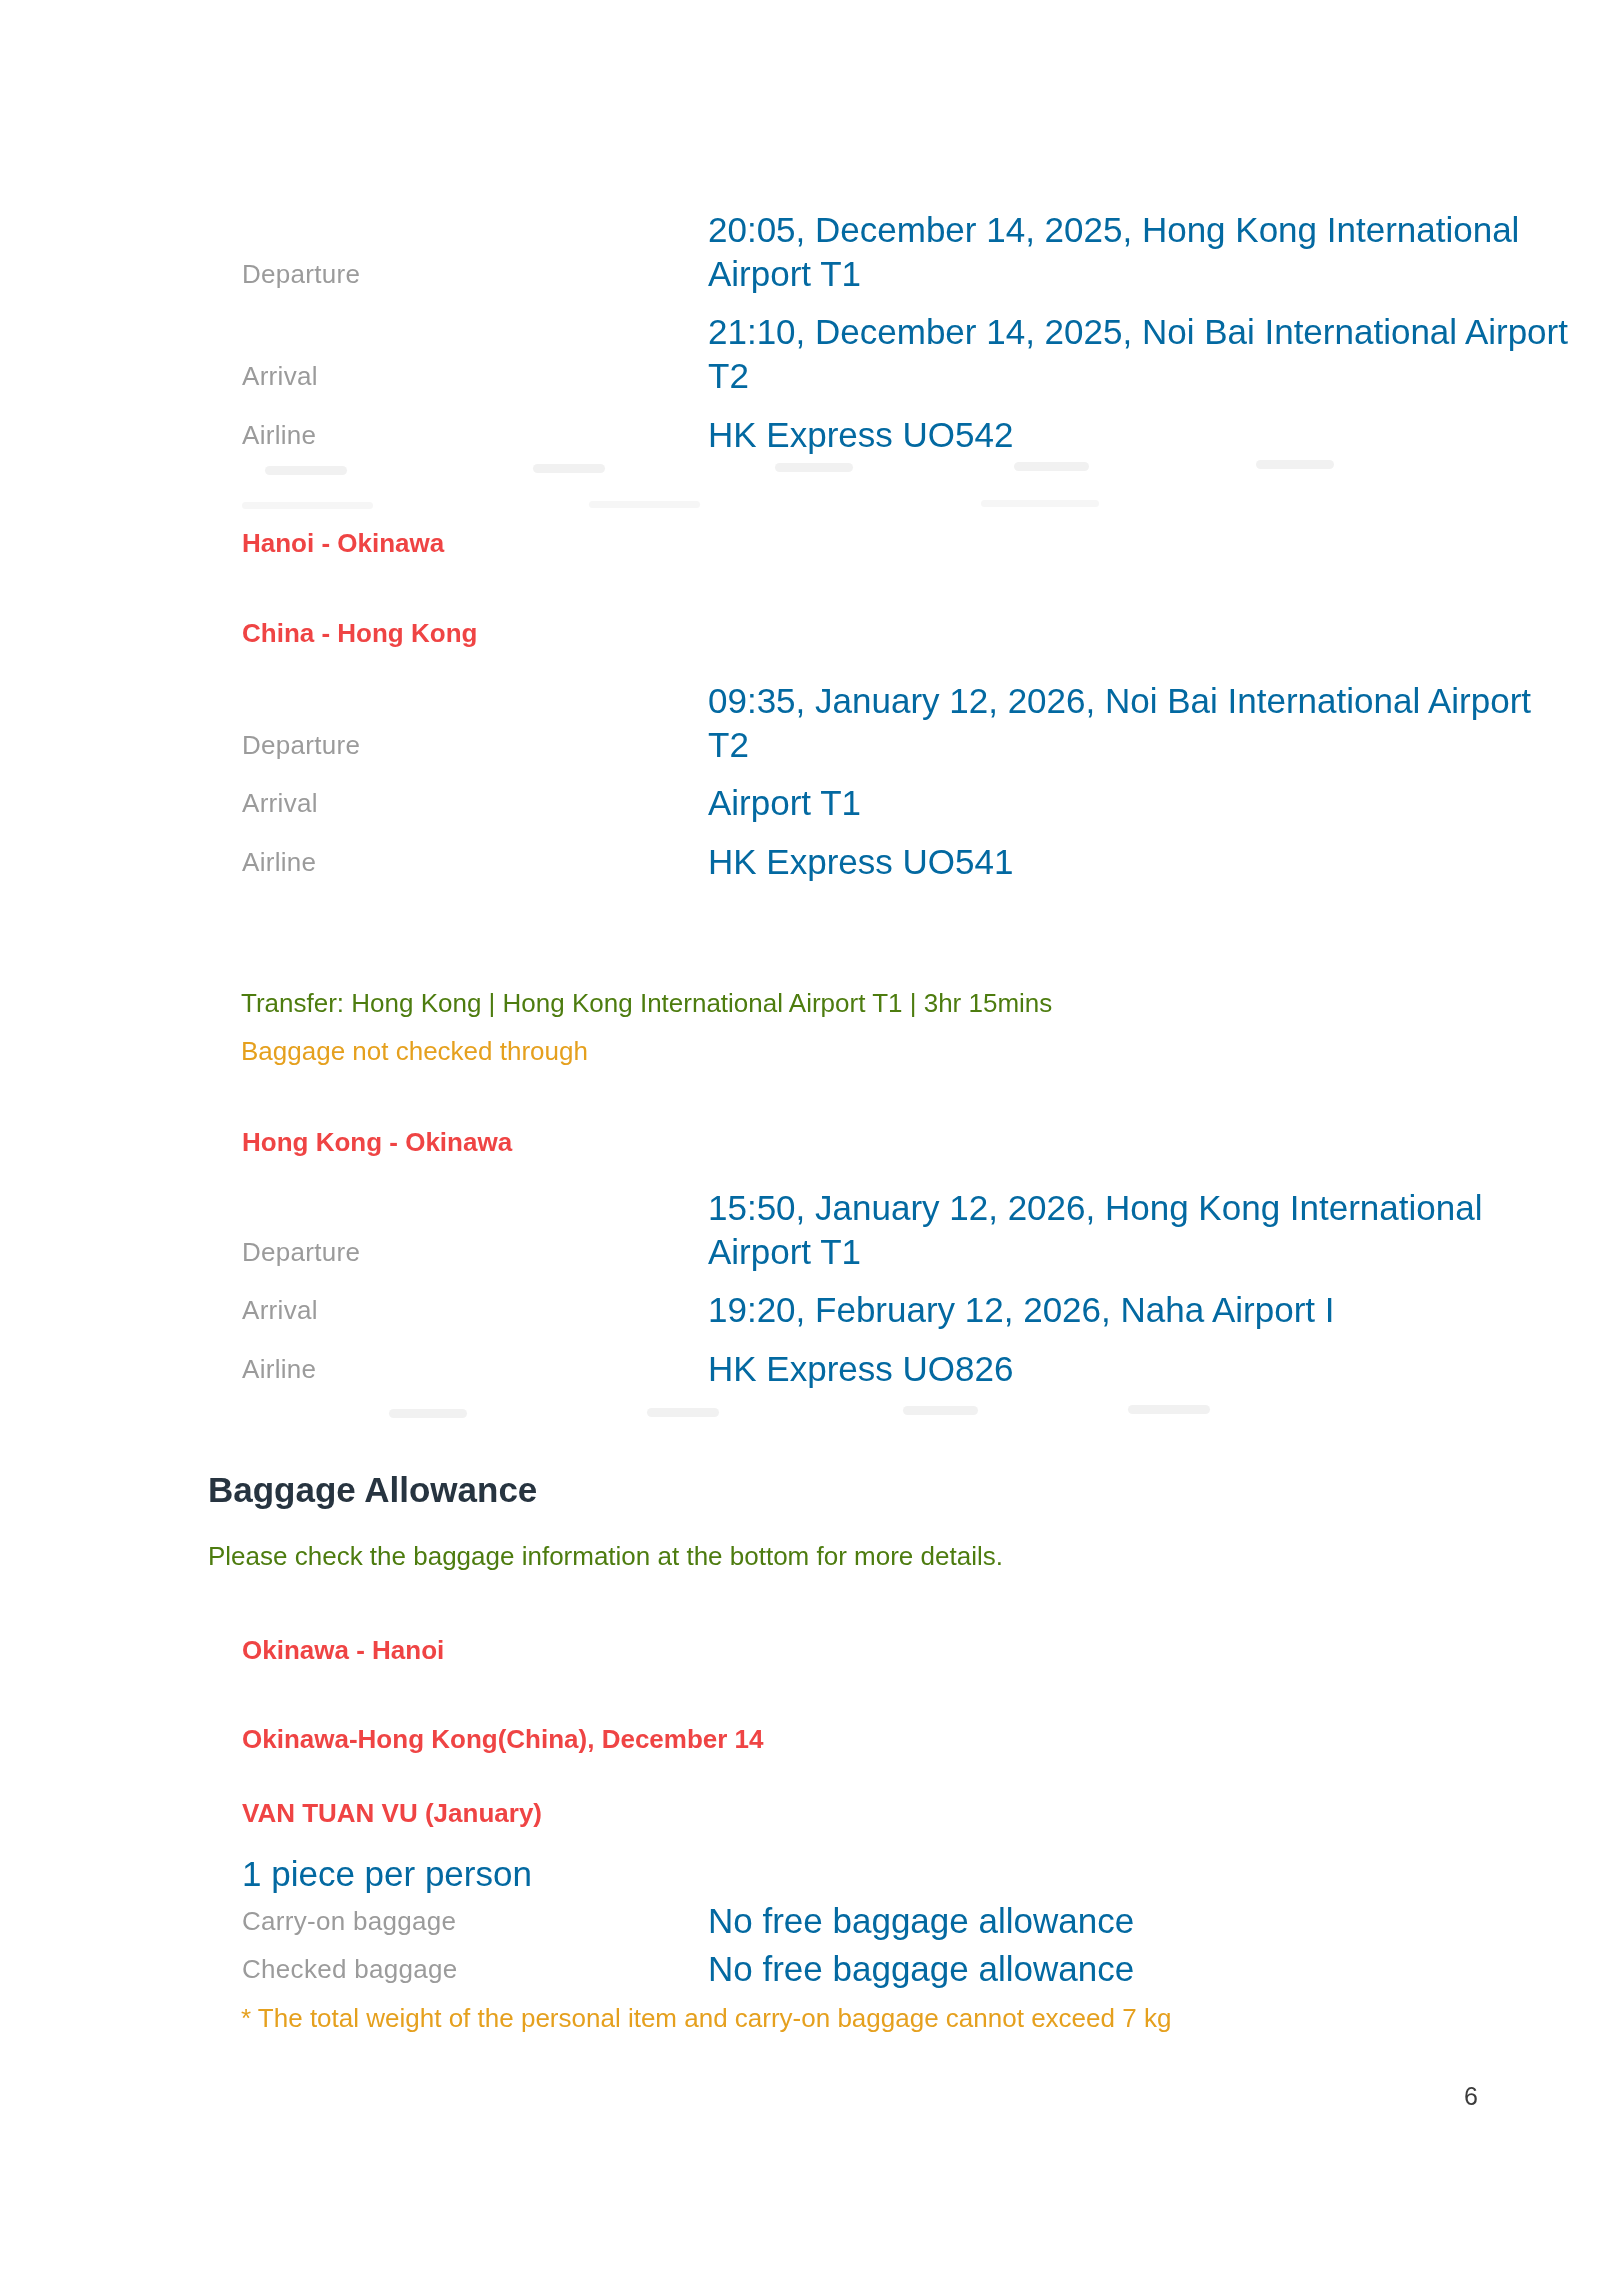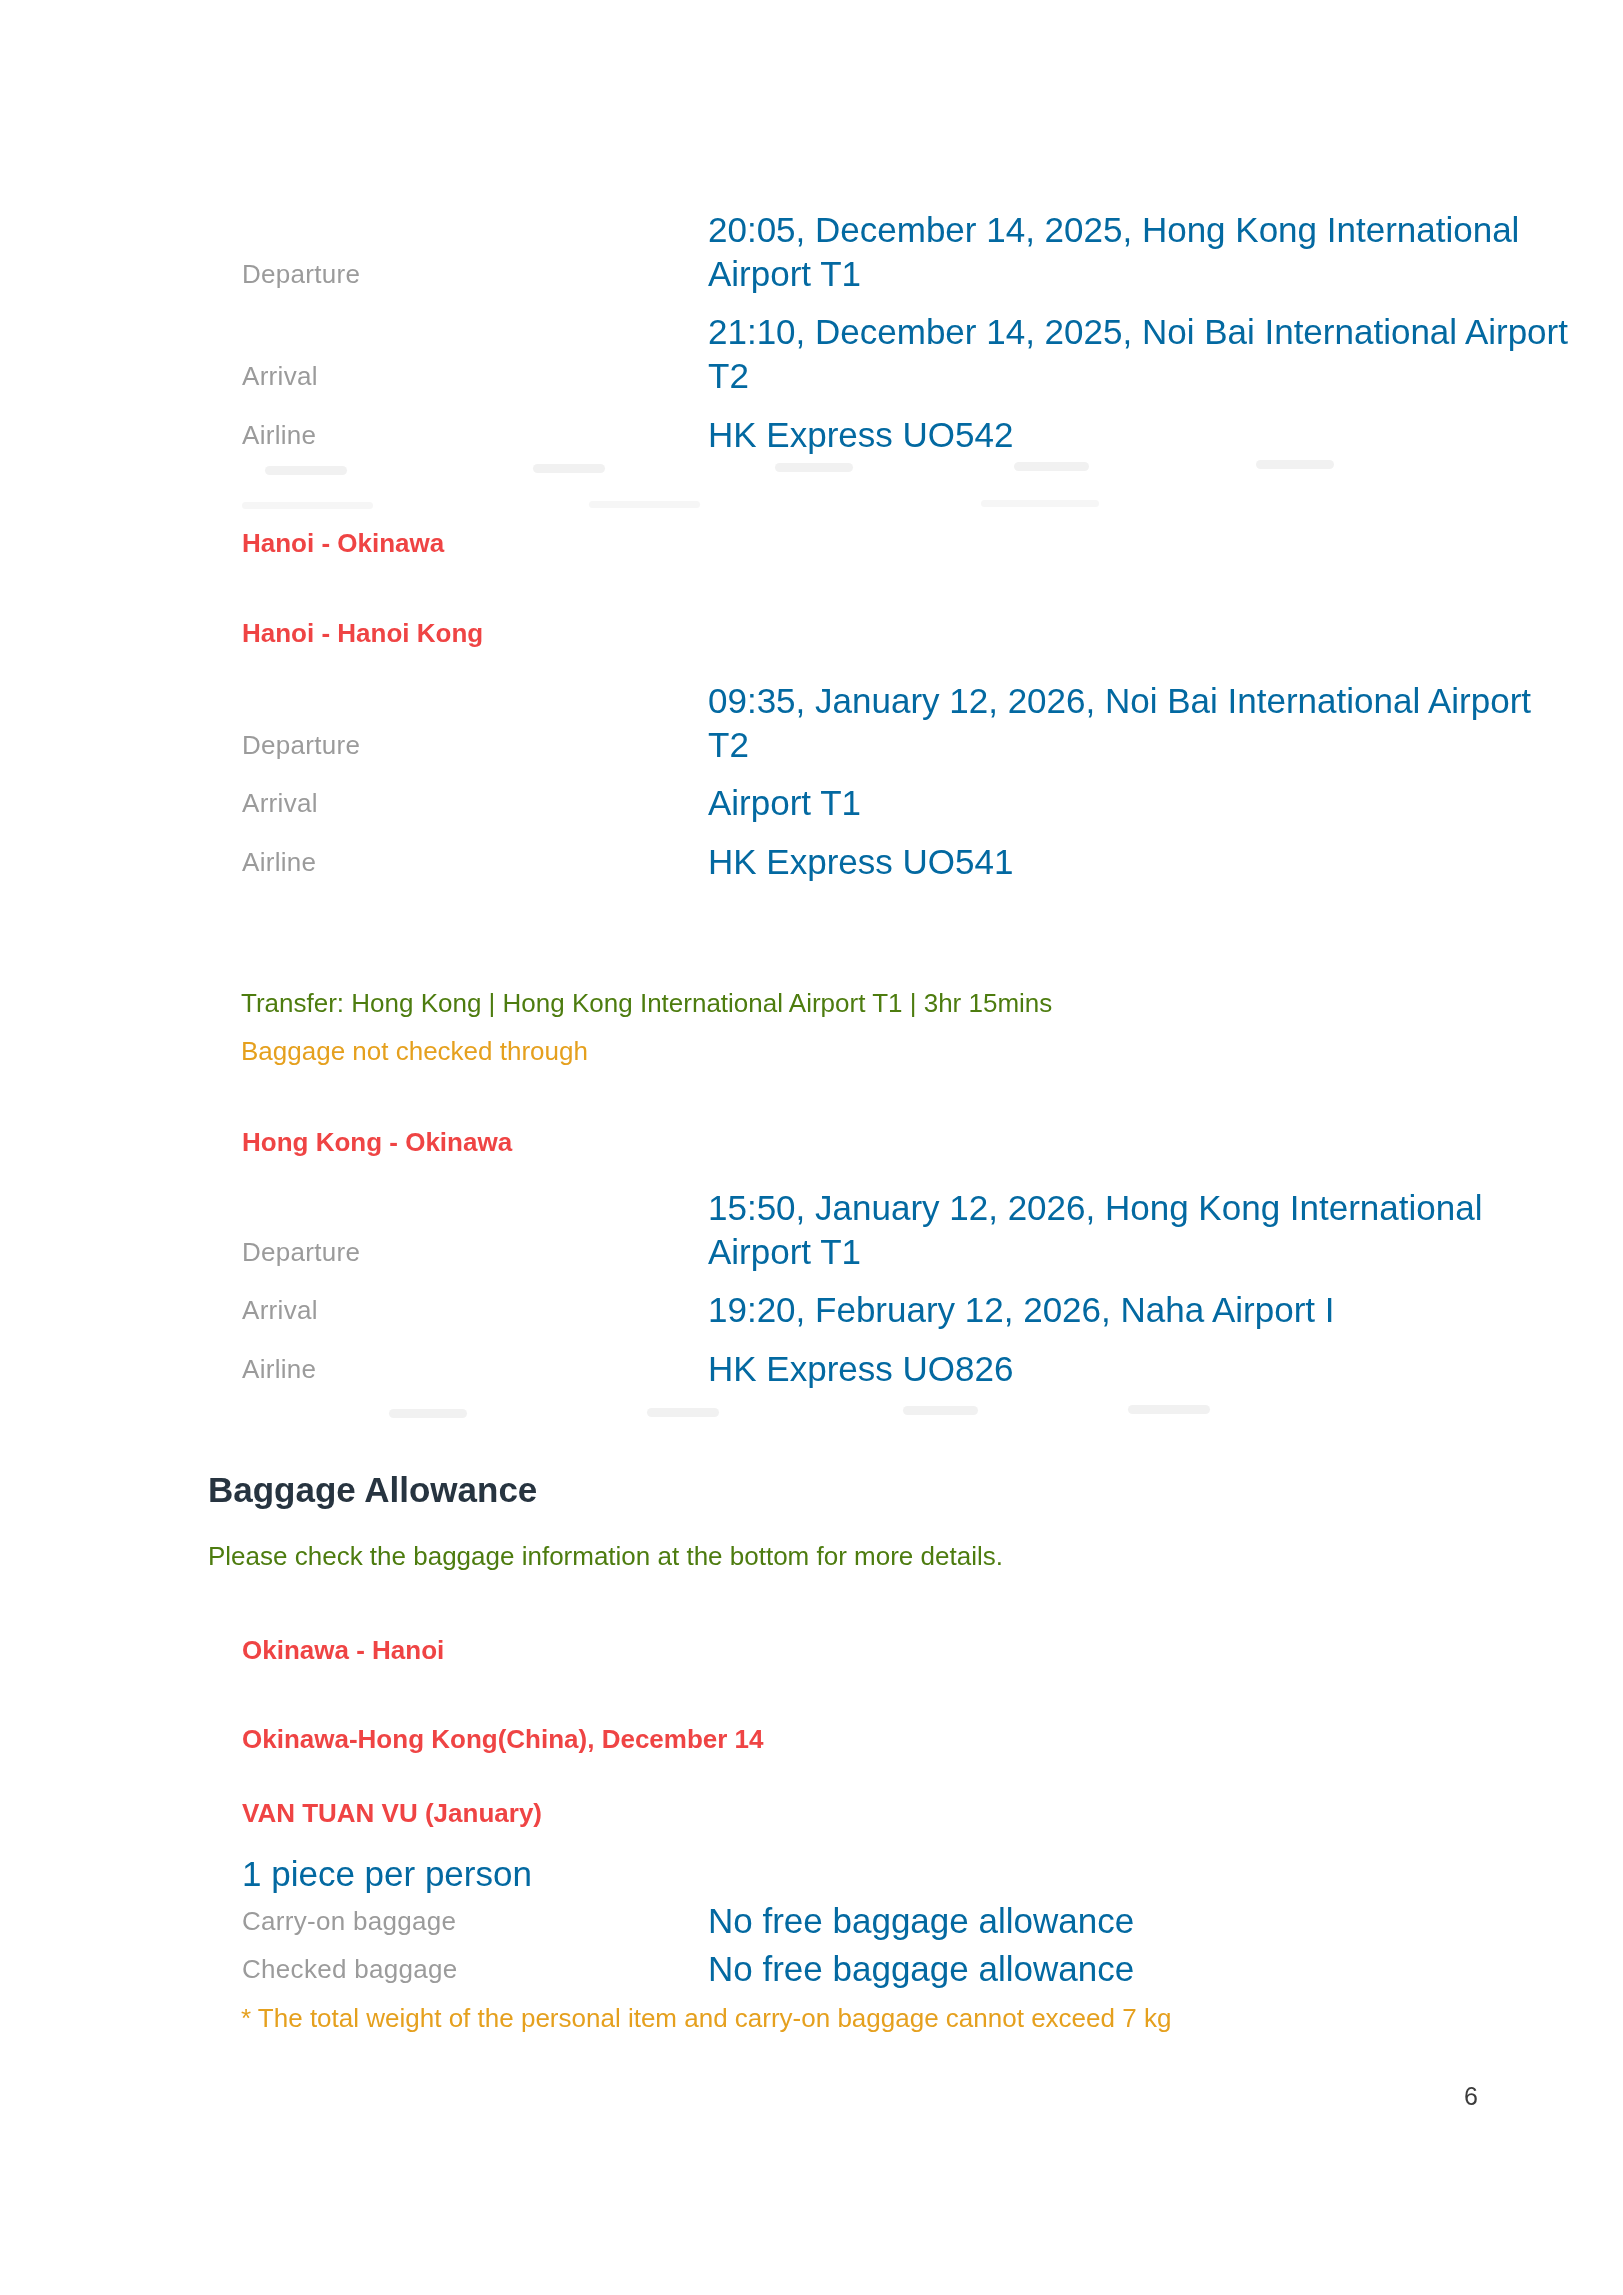--- a/index.html
+++ b/index.html
@@ -117,21 +117,21 @@
     <div class="artifact-blob" style="left:775px; top:463px; width:78px;"></div>
     <div class="artifact-blob" style="left:1014px; top:462px; width:75px;"></div>
     <div class="artifact-blob" style="left:1256px; top:460px; width:78px;"></div>
     <div class="artifact-blob lighter" style="left:242px;  top:502px; width:131px;"></div>
     <div class="artifact-blob lighter" style="left:589px;  top:501px; width:111px;"></div>
     <div class="artifact-blob lighter" style="left:981px; top:500px; width:118px;"></div>
   </div>
 
   <div class="abs h-section" style="left:242px; top:528px;">Hanoi - Okinawa</div>
 
-  <div class="abs h-section" style="left:242px; top:618px;">Hanoi - Hanoi Kong</div>
+  <div class="abs h-section" style="left:242px; top:618px;">China - Hong Kong</div>
 
   <div class="abs rows" style="top:679px;">
     <div class="row">
       <div class="lbl">Departure</div>
       <div class="val">
         <div>09:35, January 12, 2026, Noi Bai International Airport</div>
         <div>T2</div>
       </div>
     </div>
     <div class="row">

